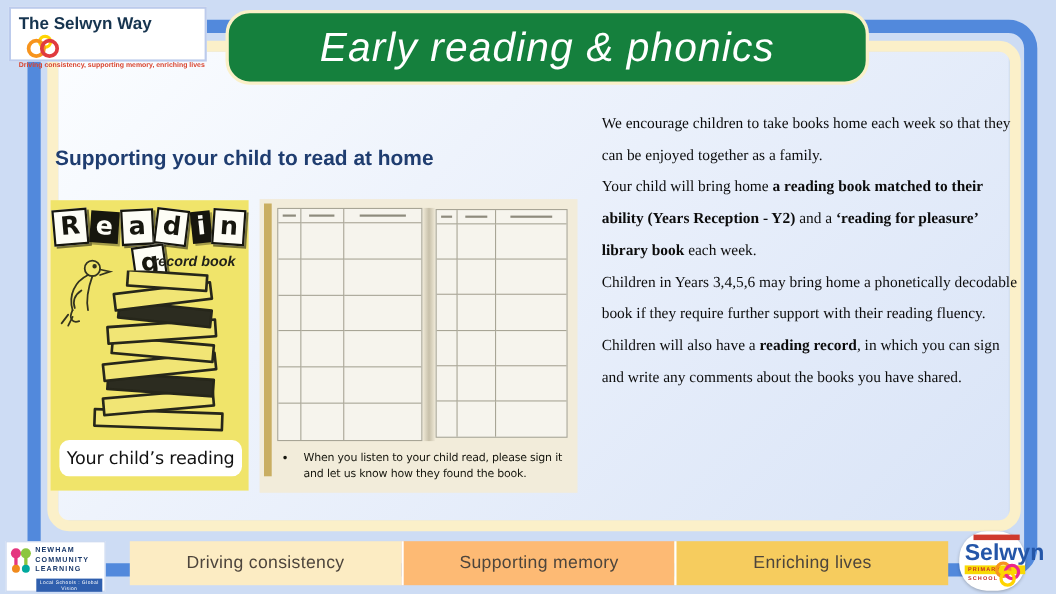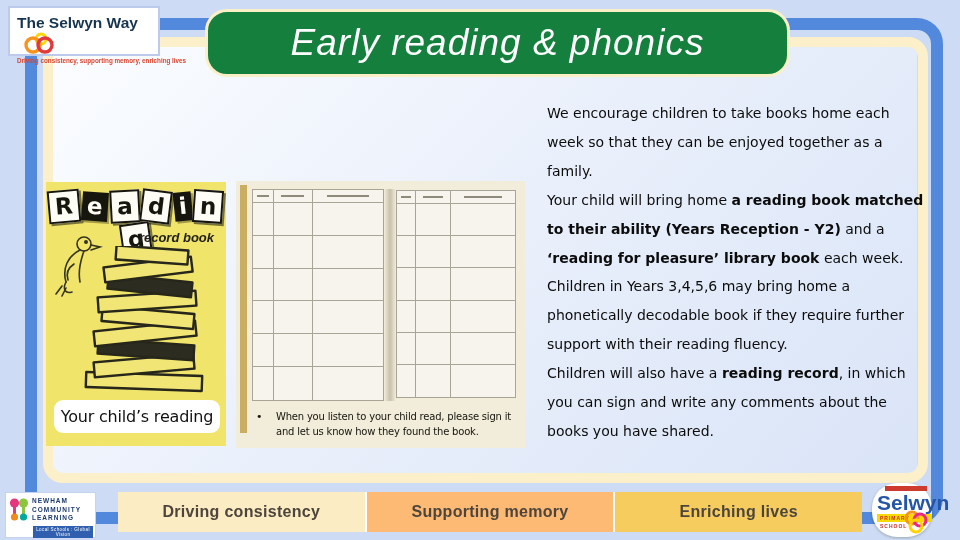--- a/index.html
+++ b/index.html
@@ -14,21 +14,21 @@
   .frame-cream{position:absolute;left:43px;top:37px;width:885px;height:446px;
     border:10px solid #fbf0c9;border-radius:20px;box-sizing:border-box;}
 
   
   .title-banner{position:absolute;left:205px;top:9px;width:585px;height:68px;
     background:#15803d;border:3px solid #faf0c8;border-radius:22px;box-sizing:border-box;
     display:flex;align-items:center;justify-content:center;}
   .title-banner span{color:#ffffff;font-style:italic;font-size:37px;font-weight:500;letter-spacing:1px;}
 
   
-  .logo-sw{position:absolute;left:8px;top:6px;width:152px;height:50px;background:#ffffff;
+  .logo-sw{position:absolute;left:8px;top:6px;width:180px;height:50px;background:#ffffff;
     border:2px solid #bccbec;box-sizing:border-box;padding:5px 7px 0 7px;}
   .logo-sw .name{color:#16344f;font-size:15.5px;font-weight:bold;display:inline-block;vertical-align:middle;}
   .logo-sw svg{vertical-align:middle;margin-left:4px;}
   .logo-sw .tagline{color:#d9442f;font-size:6.3px;font-weight:bold;margin-top:3px;white-space:nowrap;}
 
   
   .heading{position:absolute;left:50px;top:134px;margin:0;color:#1f3d70;
     font-size:19px;font-weight:bold;font-family:"Liberation Sans",sans-serif;}
 
   
@@ -59,27 +59,27 @@
   .gutter{position:absolute;left:148px;top:8px;width:12px;height:212px;
     background:linear-gradient(90deg,rgba(120,110,80,0) 0%,rgba(120,110,80,.35) 50%,rgba(120,110,80,0) 100%);}
   .photo-caption{position:absolute;left:14px;top:228px;width:270px;color:#15150d;
     font-family:"DejaVu Sans",sans-serif;font-size:10px;letter-spacing:-0.2px;line-height:1.5;}
   .photo-caption .bullet{position:absolute;left:6px;top:0;font-size:11px;}
   .photo-caption .cap-lines{margin-left:26px;white-space:nowrap;}
 
   
   .body-text{position:absolute;left:547px;top:99px;width:378px;color:#0c0c0c;
     font-family:"DejaVu Sans",sans-serif;font-size:14px;line-height:28.9px;}
-  .body-text p{margin:0;}
+  .body-text p{margin:0;font-family:Liberation Serif, serif;}
   .body-text .b{font-weight:bold;}
 
   
   .banners{position:absolute;left:118px;top:492px;width:744px;height:40px;display:flex;}
   .banner-seg{flex:1;display:flex;align-items:center;justify-content:center;
-    font-weight:bold;font-size:16px;color:#4d453c;letter-spacing:.3px;}
+    font-weight:normal;font-size:16px;color:#4d453c;letter-spacing:.3px;}
   .banner-seg + .banner-seg{border-left:2px solid #ffffff;}
 
   
   .logo-nh{position:absolute;left:5px;top:492px;width:91px;height:46px;background:#ffffff;
     border:1px solid #c5d4ee;box-sizing:border-box;padding:3px 2px 0 3px;}
   .logo-nh .row{display:flex;align-items:center;}
   .logo-nh .nh-text{color:#1b3a6b;font-size:6.5px;font-weight:bold;letter-spacing:1px;line-height:8.5px;margin-left:3px;}
   .logo-nh .strap{margin:2px 0 0 24px;background:#2f5fae;color:#ffffff;font-size:4.5px;
     text-align:center;padding:1px 0;letter-spacing:.4px;}
 
@@ -108,20 +108,21 @@
   <div class="logo-sw">
     <span class="name">The Selwyn Way</span>
     <svg width="34" height="22" viewBox="0 0 34 22">
       <circle cx="20" cy="7" r="5" fill="none" stroke="#ffd503" stroke-width="3"></circle>
       <circle cx="12" cy="13" r="7" fill="none" stroke="#f7941d" stroke-width="3.4"></circle>
       <circle cx="24" cy="13" r="7" fill="none" stroke="#e03a3e" stroke-width="3.4"></circle>
     </svg>
     <div class="tagline">Driving consistency, supporting memory, enriching lives</div>
   </div>
 
+  <h2 class="heading">Supporting your child to read at home</h2>
 
   <div class="cover">
     <div class="ransom" id="ransom"><span class="tile light" style="transform: rotate(-5deg);">R</span><span class="tile dark" style="transform: rotate(4deg);">e</span><span class="tile light" style="transform: rotate(-3deg);">a</span><span class="tile light" style="transform: rotate(7deg);">d</span><span class="tile dark" style="transform: rotate(-6deg);">i</span><span class="tile light" style="transform: rotate(4deg);">n</span><span class="tile light" style="transform: rotate(-8deg);">g</span></div>
     <div class="cover-sub">record book</div>
     <svg class="bird" width="58" height="64" viewBox="0 0 58 64">
       <g fill="none" stroke="#33331f" stroke-width="1.6" stroke-linecap="round">
         <circle cx="34" cy="10" r="7"></circle>
         <circle cx="36" cy="8" r="1.2" fill="#33331f"></circle>
         <path d="M41 11 L50 13 L41 16"></path>
         <path d="M30 16 C18 22 12 34 16 48"></path>

